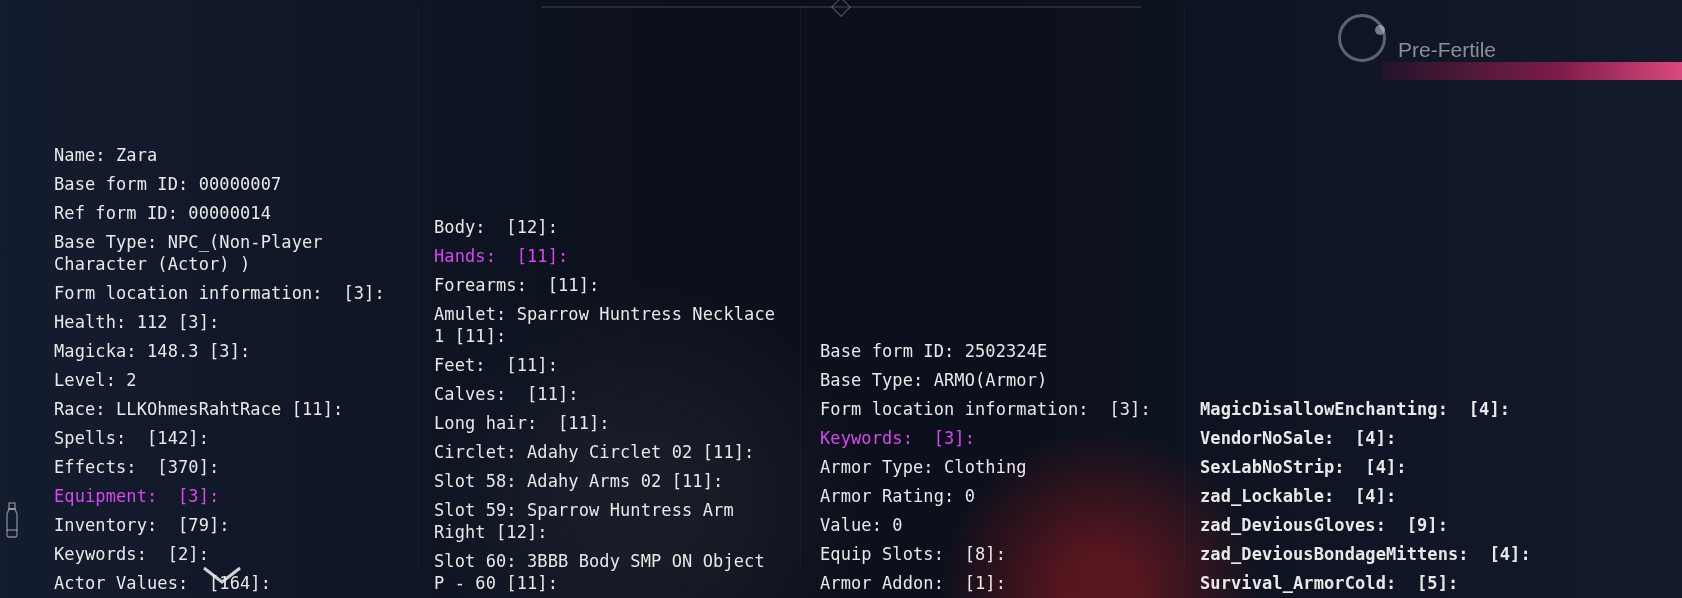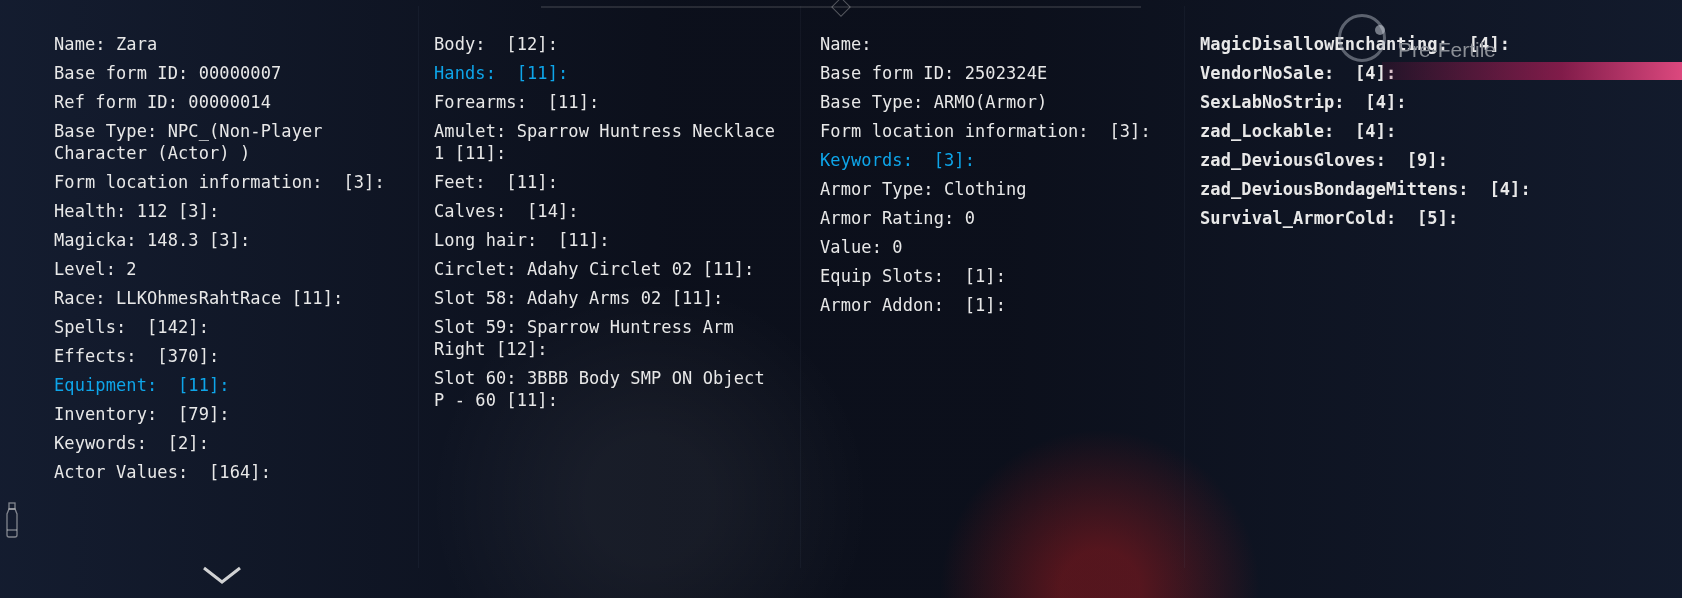--- a/index.html
+++ b/index.html
@@ -24,40 +24,41 @@
       linear-gradient(to right, rgba(23,33,55,0.75), rgba(12,16,28,0.85) 40%, rgba(12,16,28,0.85) 60%, rgba(23,33,55,0.65));
   }
 
   .columns {
     position: absolute;
     top: 30px;
     left: 0;
     right: 0;
     bottom: 0;
     display: flex;
+    align-items: flex-end;
   }
   .col {
     box-sizing: border-box;
     padding: 0 20px 0 54px;
   }
   .col1 { width: 420px; }
   .col2 { width: 382px; padding-left: 14px; }
   .col3 { width: 382px; padding-left: 18px; }
   .col4 { width: 480px; padding-left: 16px; font-weight: bold; }
 
   .row {
     line-height: 29px;
     white-space: pre-wrap;
     letter-spacing: 0.1px;
   }
   .wrap2 { 
     line-height: 22px;
     padding: 3px 0 4px 0;
   }
-  .hi { color: #0ea5e9; }
+  .hi { color: #d946ef; }
 
   
   .top-hud {
     position: absolute;
     top: 0;
     left: 0;
     right: 0;
     height: 14px;
     display: flex;
     align-items: center;
@@ -179,48 +180,47 @@
       <div class="row"><span>Base form ID: 00000007</span></div>
       <div class="row"><span>Ref form ID: 00000014</span></div>
       <div class="row wrap2"><span>Base Type: NPC_(Non-Player Character (Actor) )</span></div>
       <div class="row"><span>Form location information:  [3]:</span></div>
       <div class="row"><span>Health: 112 [3]:</span></div>
       <div class="row"><span>Magicka: 148.3 [3]:</span></div>
       <div class="row"><span>Level: 2</span></div>
       <div class="row"><span>Race: LLKOhmesRahtRace [11]:</span></div>
       <div class="row"><span>Spells:  [142]:</span></div>
       <div class="row"><span>Effects:  [370]:</span></div>
-      <div class="row hi"><span>Equipment:  [11]:</span></div>
+      <div class="row hi"><span>Equipment:  [3]:</span></div>
       <div class="row"><span>Inventory:  [79]:</span></div>
       <div class="row"><span>Keywords:  [2]:</span></div>
       <div class="row"><span>Actor Values:  [164]:</span></div>
     </div>
   <div class="col col2" id="col2">
       <div class="row"><span>Body:  [12]:</span></div>
       <div class="row hi"><span>Hands:  [11]:</span></div>
       <div class="row"><span>Forearms:  [11]:</span></div>
       <div class="row wrap2"><span>Amulet: Sparrow Huntress Necklace 1 [11]:</span></div>
       <div class="row"><span>Feet:  [11]:</span></div>
-      <div class="row"><span>Calves:  [14]:</span></div>
+      <div class="row"><span>Calves:  [11]:</span></div>
       <div class="row"><span>Long hair:  [11]:</span></div>
       <div class="row"><span>Circlet: Adahy Circlet 02 [11]:</span></div>
       <div class="row"><span>Slot 58: Adahy Arms 02 [11]:</span></div>
       <div class="row wrap2"><span>Slot 59: Sparrow Huntress Arm Right [12]:</span></div>
       <div class="row wrap2"><span>Slot 60: 3BBB Body SMP ON Object P - 60 [11]:</span></div>
     </div>
   <div class="col col3" id="col3">
-      <div class="row"><span>Name:</span></div>
       <div class="row"><span>Base form ID: 2502324E</span></div>
       <div class="row"><span>Base Type: ARMO(Armor)</span></div>
       <div class="row"><span>Form location information:  [3]:</span></div>
       <div class="row hi"><span>Keywords:  [3]:</span></div>
       <div class="row"><span>Armor Type: Clothing</span></div>
       <div class="row"><span>Armor Rating: 0</span></div>
       <div class="row"><span>Value: 0</span></div>
-      <div class="row"><span>Equip Slots:  [1]:</span></div>
+      <div class="row"><span>Equip Slots:  [8]:</span></div>
       <div class="row"><span>Armor Addon:  [1]:</span></div>
     </div>
   <div class="col col4" id="col4">
       <div class="row"><span>MagicDisallowEnchanting:  [4]:</span></div>
       <div class="row"><span>VendorNoSale:  [4]:</span></div>
       <div class="row"><span>SexLabNoStrip:  [4]:</span></div>
       <div class="row"><span>zad_Lockable:  [4]:</span></div>
       <div class="row"><span>zad_DeviousGloves:  [9]:</span></div>
       <div class="row"><span>zad_DeviousBondageMittens:  [4]:</span></div>
       <div class="row"><span>Survival_ArmorCold:  [5]:</span></div>

